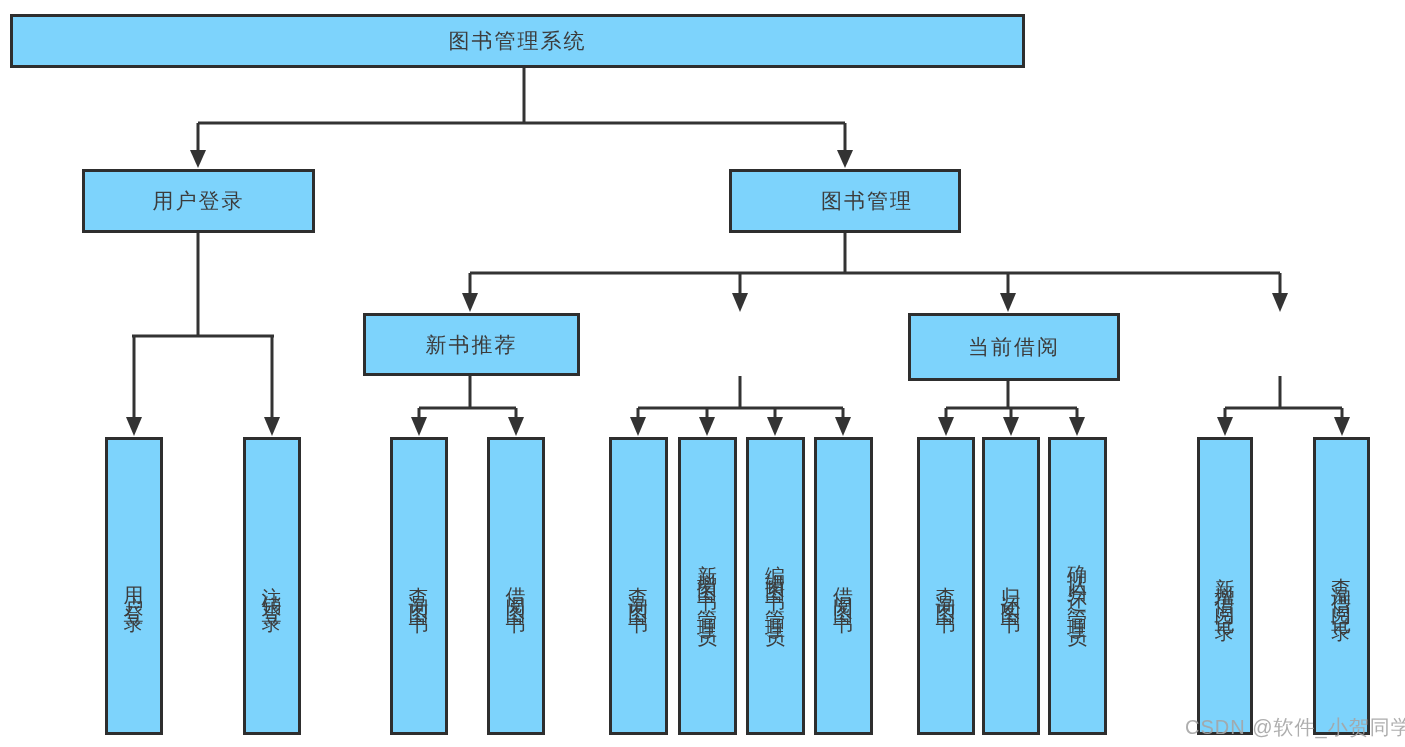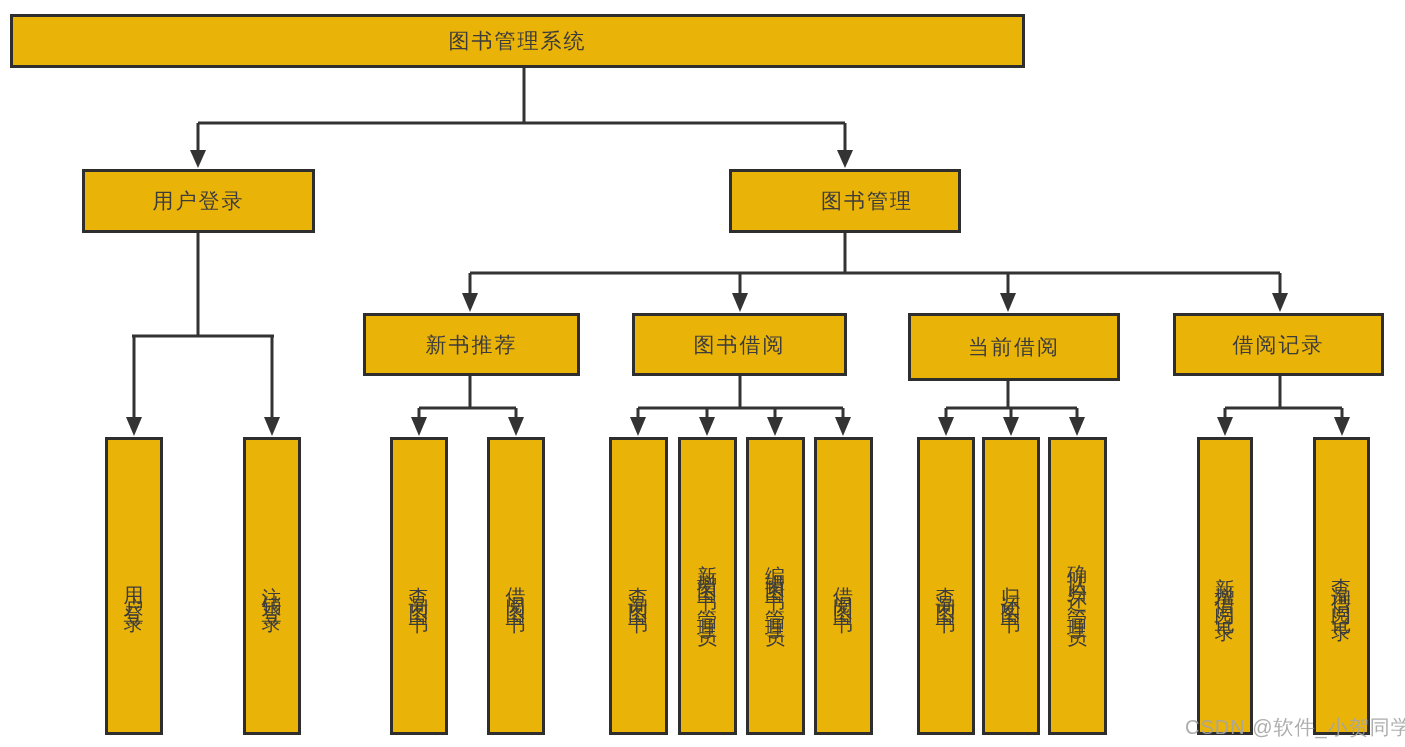--- a/index.html
+++ b/index.html
@@ -17,21 +17,21 @@
   }
   svg.connectors {
     position: absolute;
     left: 0; top: 0;
     width: 1405px; height: 747px;
     pointer-events: none;
   }
   .node {
     position: absolute;
     box-sizing: border-box;
-    background: #eab308;
+    background: #7dd3fc;
     border: 3px solid #2e2e2e;
     display: flex;
     align-items: center;
     justify-content: center;
     color: #3c3c3c;
   }
   .hbox {
     font-size: 21px;
     letter-spacing: 2px;
     white-space: nowrap;
@@ -146,23 +146,21 @@
       <polygon points="1342,436 1334,417 1350,417"></polygon>
     </g>
   </svg>
 
   <div class="node hbox root-box">图书管理系统</div>
 
   <div class="node hbox n-userlogin">用户登录</div>
   <div class="node hbox n-bookmgmt">图书管理</div>
 
   <div class="node hbox n-newbook">新书推荐</div>
-  <div class="node hbox n-borrowing">图书借阅</div>
   <div class="node hbox n-current">当前借阅</div>
-  <div class="node hbox n-records">借阅记录</div>
 
   <div class="node vbox leaf l-1">用户登录</div>
   <div class="node vbox leaf l-2">注销登录</div>
 
   <div class="node vbox leaf l-3">查询图书</div>
   <div class="node vbox leaf l-4">借阅图书</div>
 
   <div class="node vbox leaf l-5">查询图书</div>
   <div class="node vbox leaf l-6">新增图书（管理员）</div>
   <div class="node vbox leaf l-7">编辑图书（管理员）</div>

